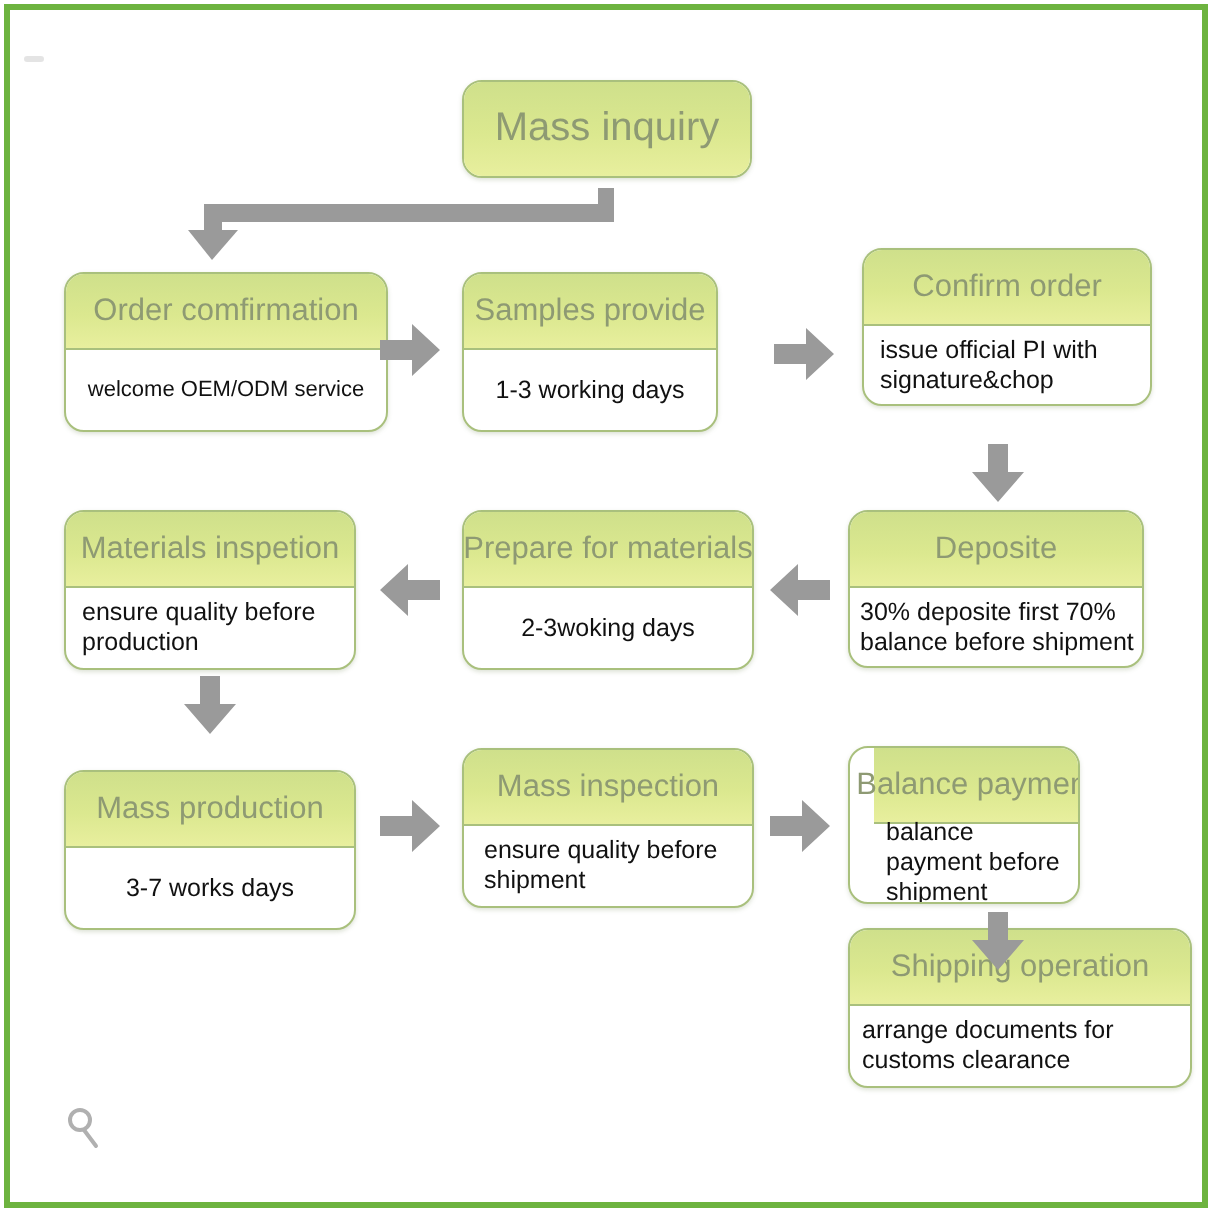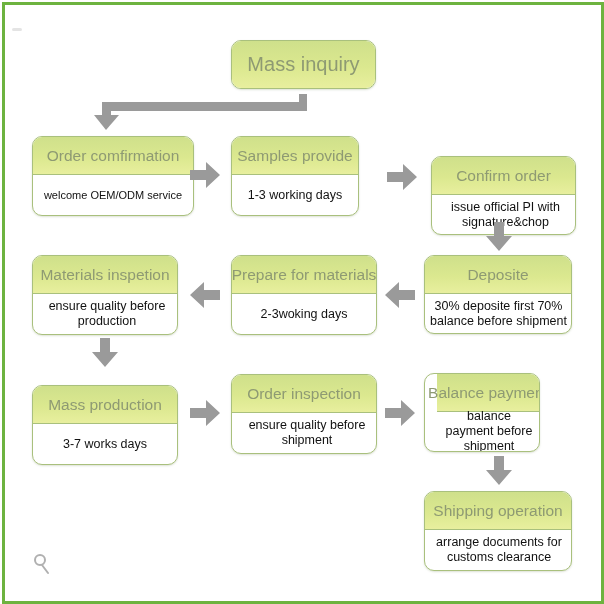--- a/index.html
+++ b/index.html
@@ -31,21 +31,21 @@
   }
   .node .body {
     color: #111;
     font-size: 12.5px;
     line-height: 15px;
     box-sizing: border-box;
   }
   .single .head { height: 100%; border-bottom: none; font-size: 20px; display:flex; align-items:center; justify-content:center; }
   .std .head { height: 38px; font-size: 15.5px; display:flex; align-items:center; justify-content:center; }
   .std .body { height: calc(100% - 38px); display:flex; align-items:center; justify-content:center; text-align:center; padding: 0 4px; }
-  .std .body.left { justify-content:flex-start; text-align:center; padding-left: 8px; }
+  .std .body.left { justify-content:flex-start; text-align:left; padding-left: 8px; }
   .small { font-size: 11px !important; }
   .arrow { position: absolute; }
   .mag { position: absolute; left: 32px; top: 553px; }
   .tick { position: absolute; left: 12px; top: 28px; width: 10px; height: 3px; background: #d8d8d8; border-radius: 2px; opacity: .7; }
 </style>
 </head>
 <body>
 
 <div class="frame"></div>
 <div class="tick"></div>
@@ -55,21 +55,21 @@
 </div>
 
 <div class="node std" style="left:32px;top:136px;width:162px;height:80px;">
   <div class="head">Order comfirmation</div>
   <div class="body small">welcome OEM/ODM service</div>
 </div>
 <div class="node std" style="left:231px;top:136px;width:128px;height:80px;">
   <div class="head">Samples provide</div>
   <div class="body">1-3 working days</div>
 </div>
-<div class="node std" style="left:431px;top:156px;width:145px;height:79px;">
+<div class="node std" style="left:431px;top:124px;width:145px;height:79px;">
   <div class="head">Confirm order</div>
   <div class="body left">issue official PI with signature&amp;chop</div>
 </div>
 
 <div class="node std" style="left:32px;top:255px;width:146px;height:80px;">
   <div class="head">Materials inspetion</div>
   <div class="body left">ensure quality before production</div>
 </div>
 <div class="node std" style="left:231px;top:255px;width:146px;height:80px;">
   <div class="head">Prepare for materials</div>
@@ -78,29 +78,29 @@
 <div class="node std" style="left:424px;top:255px;width:148px;height:79px;">
   <div class="head">Deposite</div>
   <div class="body left" style="padding-left:5px;">30% deposite first 70% balance before shipment</div>
 </div>
 
 <div class="node std" style="left:32px;top:385px;width:146px;height:80px;">
   <div class="head">Mass production</div>
   <div class="body">3-7 works days</div>
 </div>
 <div class="node std" style="left:231px;top:374px;width:146px;height:80px;">
-  <div class="head">Order inspection</div>
+  <div class="head">Mass inspection</div>
   <div class="body left" style="padding-left:10px;">ensure quality before shipment</div>
 </div>
 <div class="node std" style="left:424px;top:373px;width:116px;height:79px;padding-left:12px;">
   <div class="head">Balance payment</div>
   <div class="body left" style="padding-left:6px;">balance payment before shipment</div>
 </div>
 
-<div class="node std" style="left:424px;top:491px;width:148px;height:80px;">
+<div class="node std" style="left:424px;top:464px;width:172px;height:80px;">
   <div class="head">Shipping operation</div>
   <div class="body left" style="padding-left:6px;">arrange documents for customs clearance</div>
 </div>
 
 <svg class="arrow" style="left:0;top:0" width="604" height="604" viewBox="0 0 604 604">
   <g fill="#9a9a9a">
 
     <rect x="299" y="94" width="8" height="16"></rect>
     <rect x="102" y="102" width="205" height="9"></rect>
     <rect x="102" y="102" width="9" height="15"></rect>

